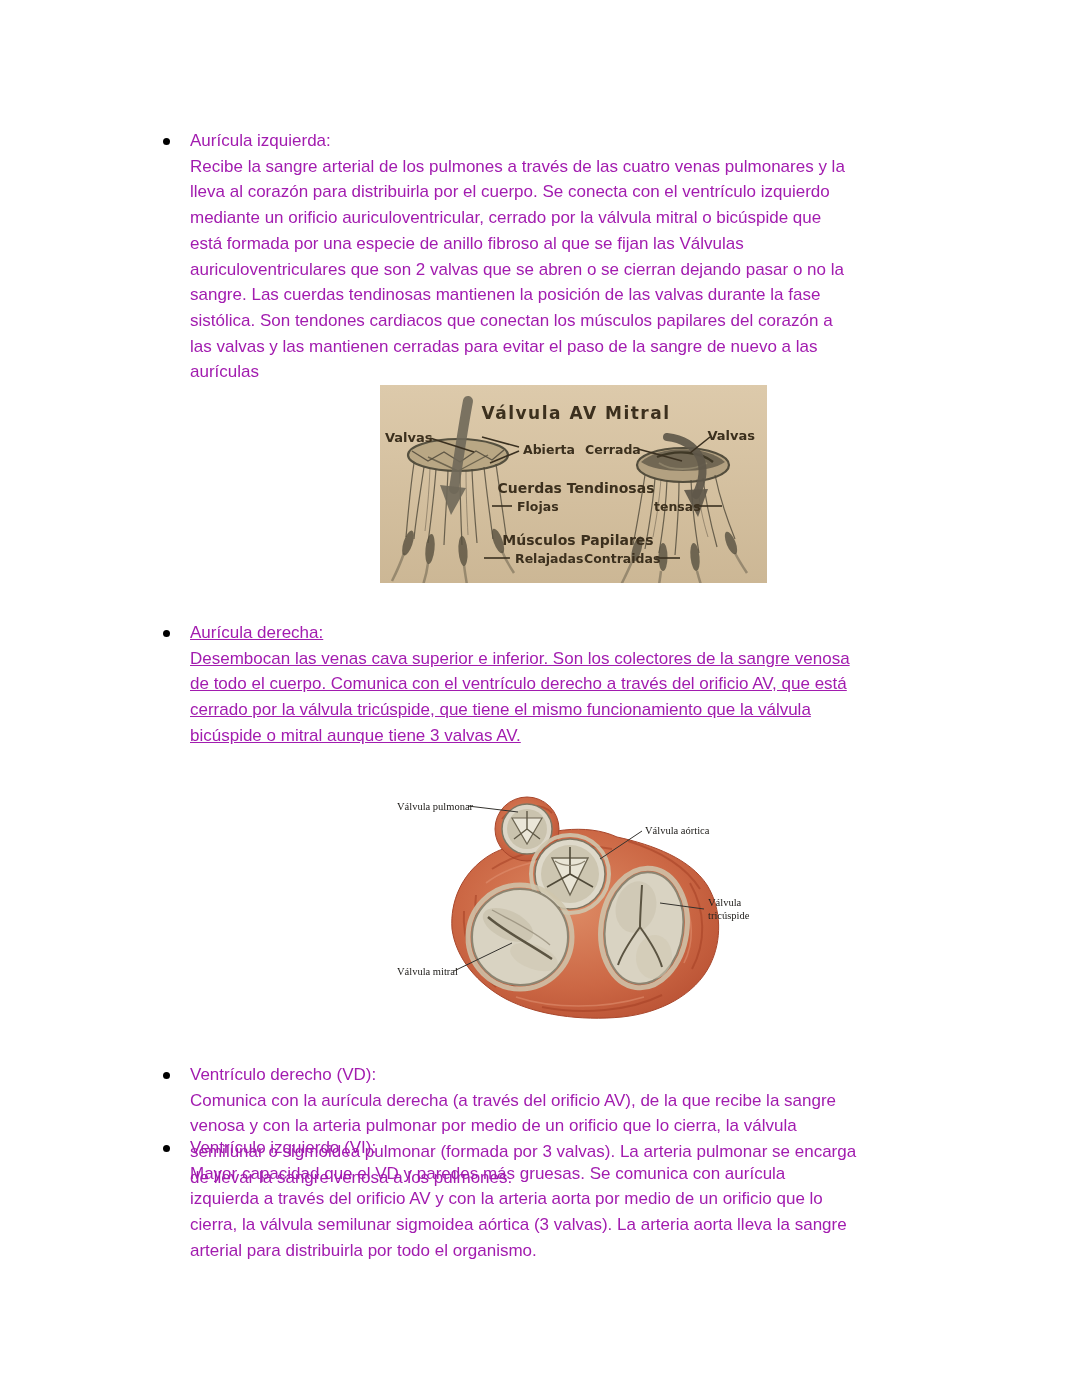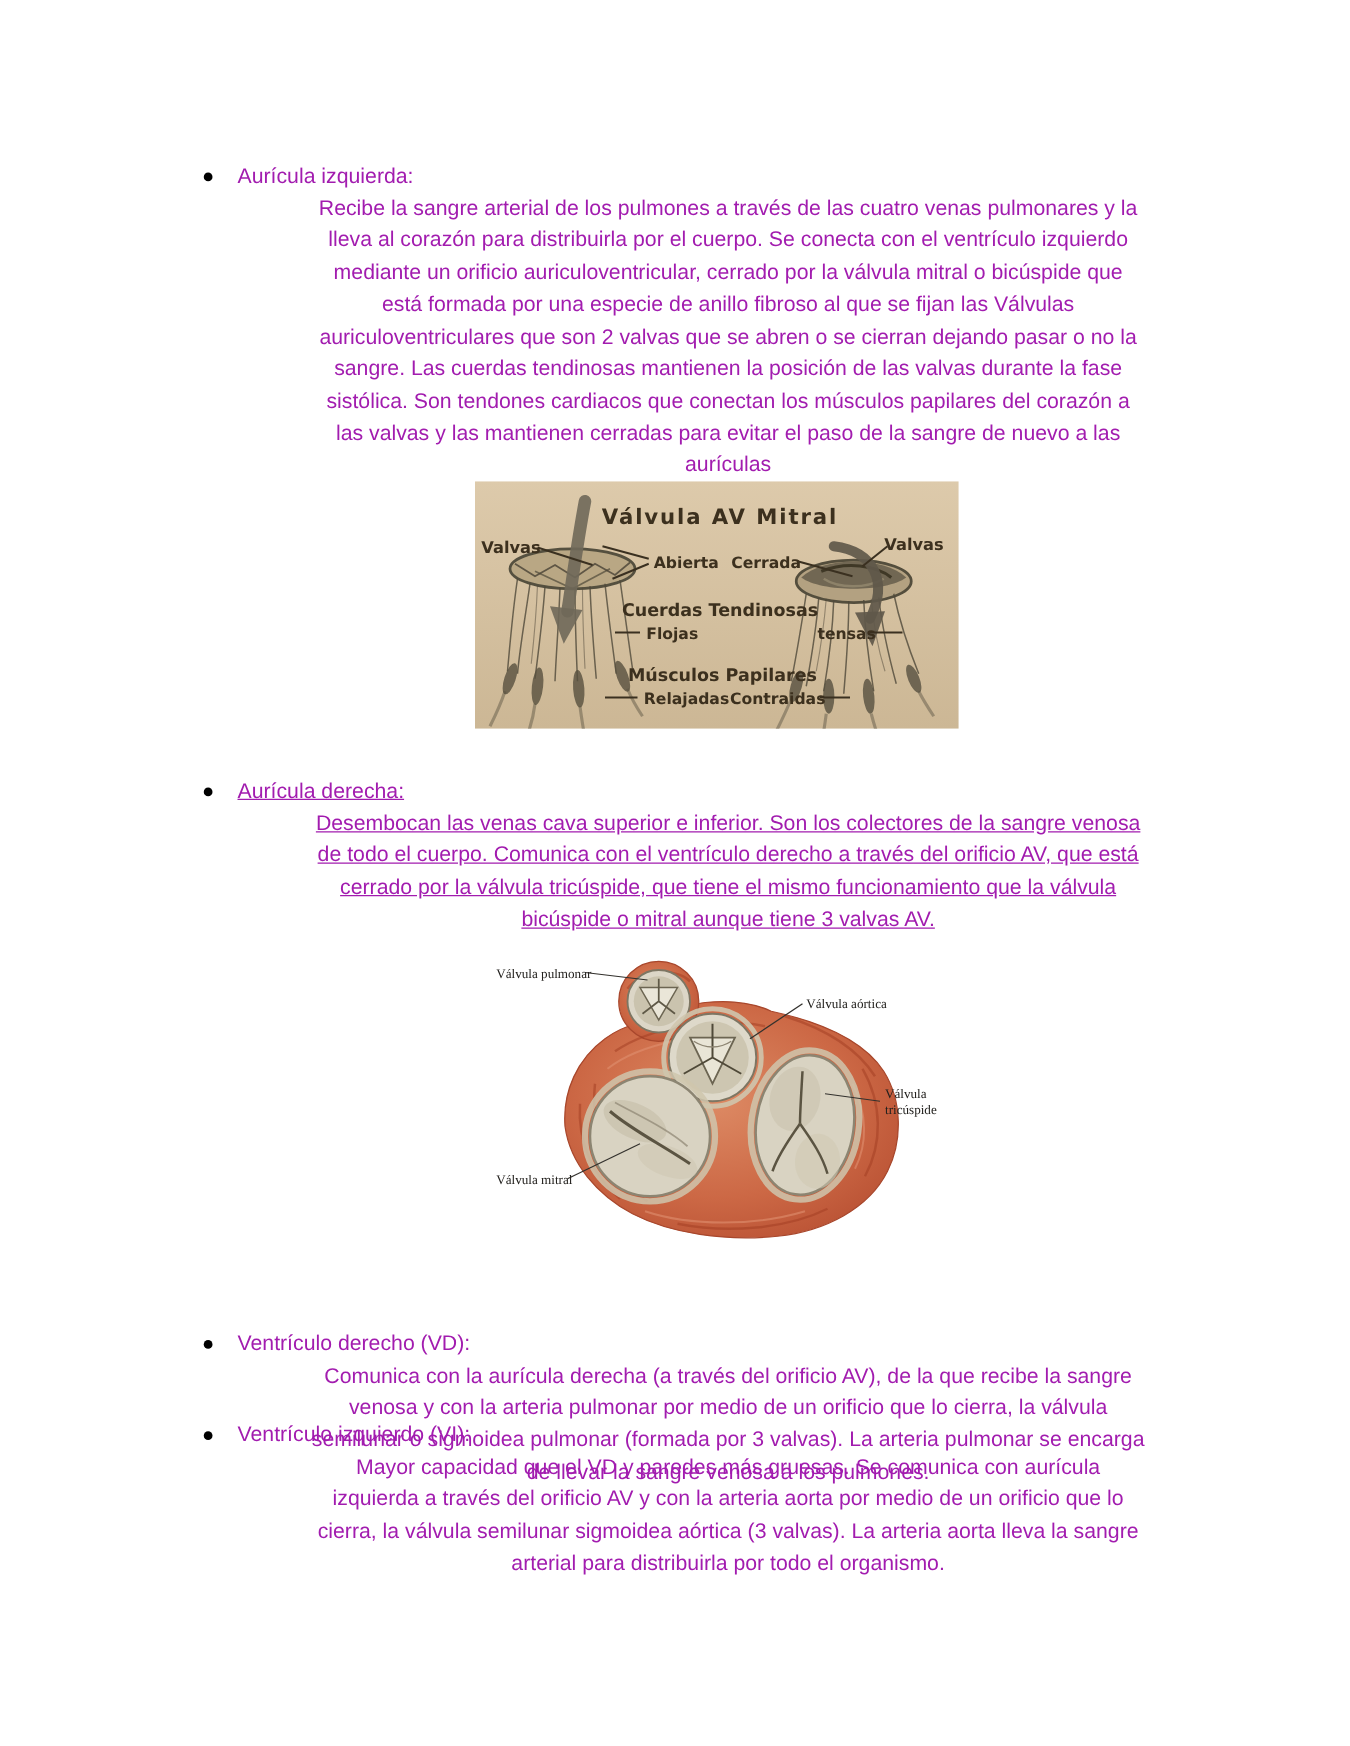--- a/index.html
+++ b/index.html
@@ -11,21 +11,21 @@
     color:#a21caf;
     overflow:hidden;
   }
   .section{position:absolute;left:160px;width:815px;}
   .bullet{
     position:absolute;left:3px;top:10px;
     width:7px;height:7px;border-radius:50%;background:#000;
   }
   .content{margin-left:30px;font-size:17px;line-height:25.7px;}
   .heading{white-space:pre;}
-  .body{white-space:pre-line;text-align:center;}
+  .body{white-space:pre-line;}
   .figure{position:absolute;}
   .figure svg{display:block;}
   .sketch-label{font-family:"DejaVu Sans",sans-serif;font-weight:bold;fill:#3c301e;}
   .serif-label{font-family:"Liberation Serif",serif;fill:#23211e;}
 </style>
 </head>
 <body>
 
 <div class="page">
 
@@ -133,21 +133,21 @@
     <span class="bullet"></span>
     <div class="content">
       <div class="heading">Aurícula derecha:</div>
       <div class="body">Desembocan las venas cava superior e inferior. Son los colectores de la sangre venosa
 de todo el cuerpo. Comunica con el ventrículo derecho a través del orificio AV, que está
 cerrado por la válvula tricúspide, que tiene el mismo funcionamiento que la válvula
 bicúspide o mitral aunque tiene 3 valvas AV.</div>
     </div>
   </div>
 
-  <div class="figure" style="left:392px;top:757px;width:372px;height:240px;">
+  <div class="figure" style="left:392px;top:785px;width:372px;height:240px;">
     <svg width="372" height="240" viewBox="0 0 372 240">
       <defs>
         <radialGradient id="muscleGrad" cx="0.45" cy="0.42" r="0.75">
           <stop offset="0" stop-color="#dd8a64"></stop>
           <stop offset="0.55" stop-color="#cc6845"></stop>
           <stop offset="1" stop-color="#b34a2e"></stop>
         </radialGradient>
       </defs>
       <rect x="0" y="0" width="372" height="240" fill="#ffffff"></rect>
 

